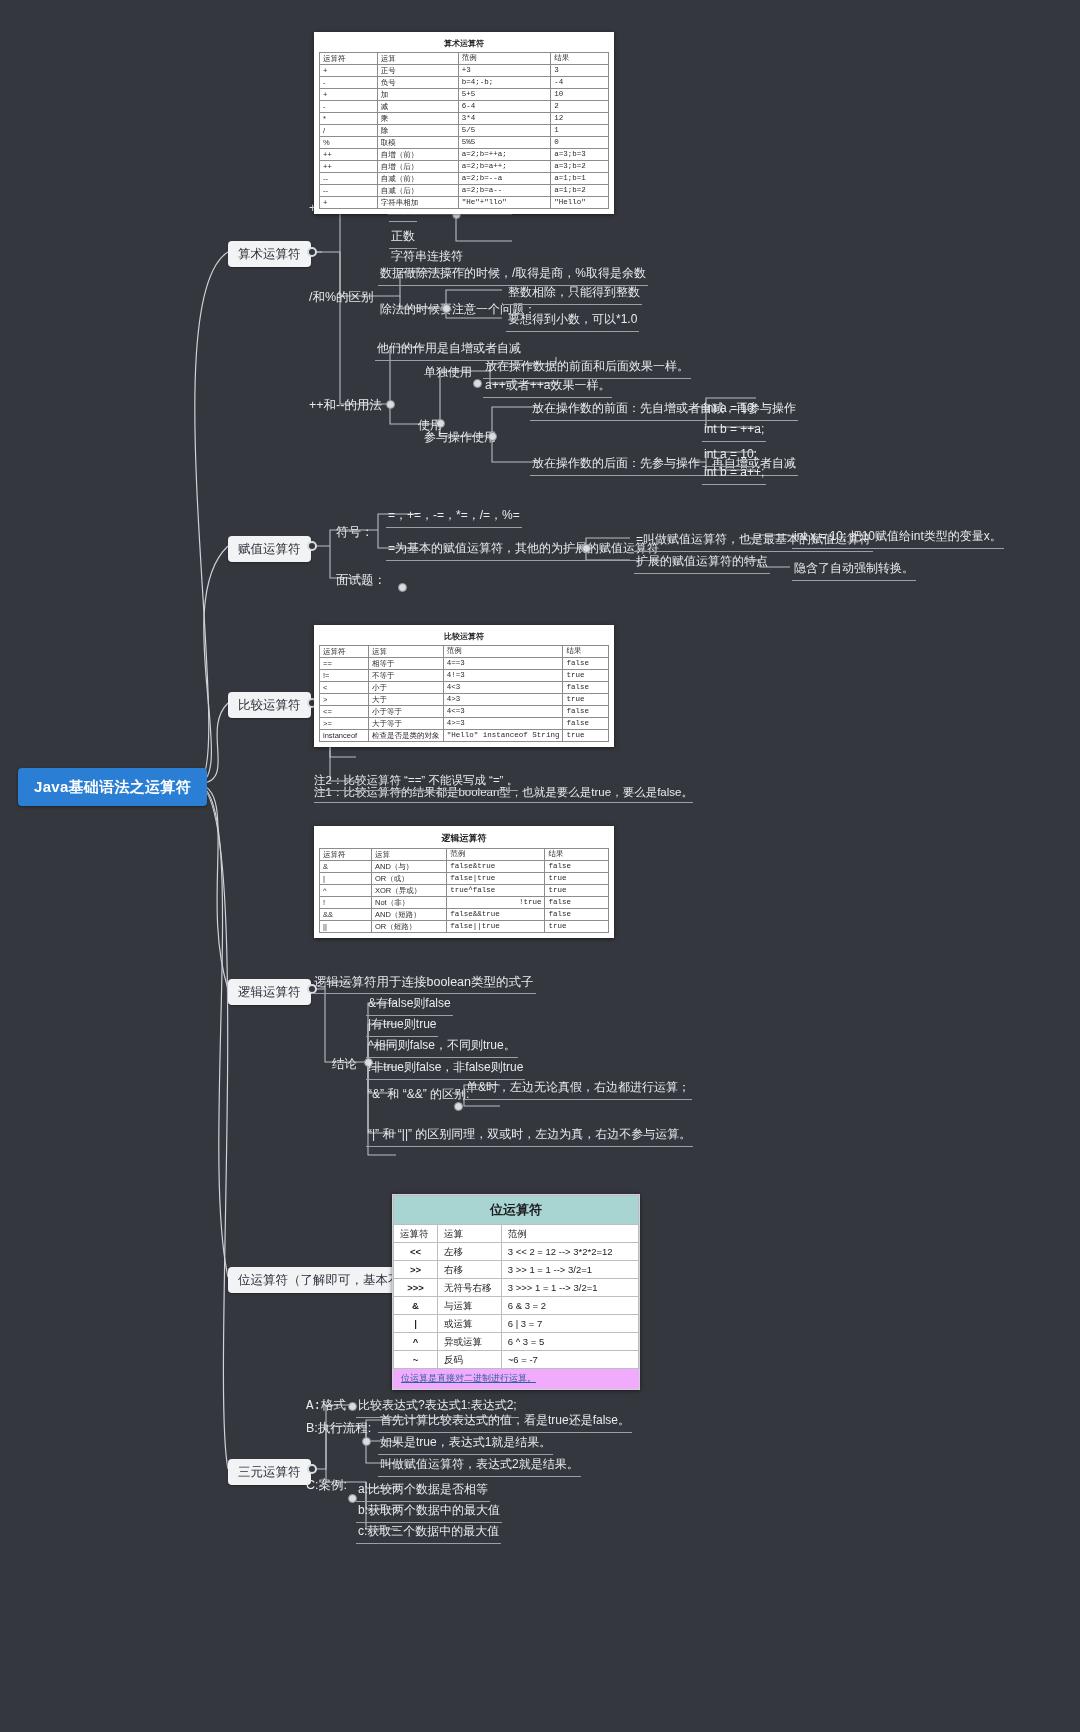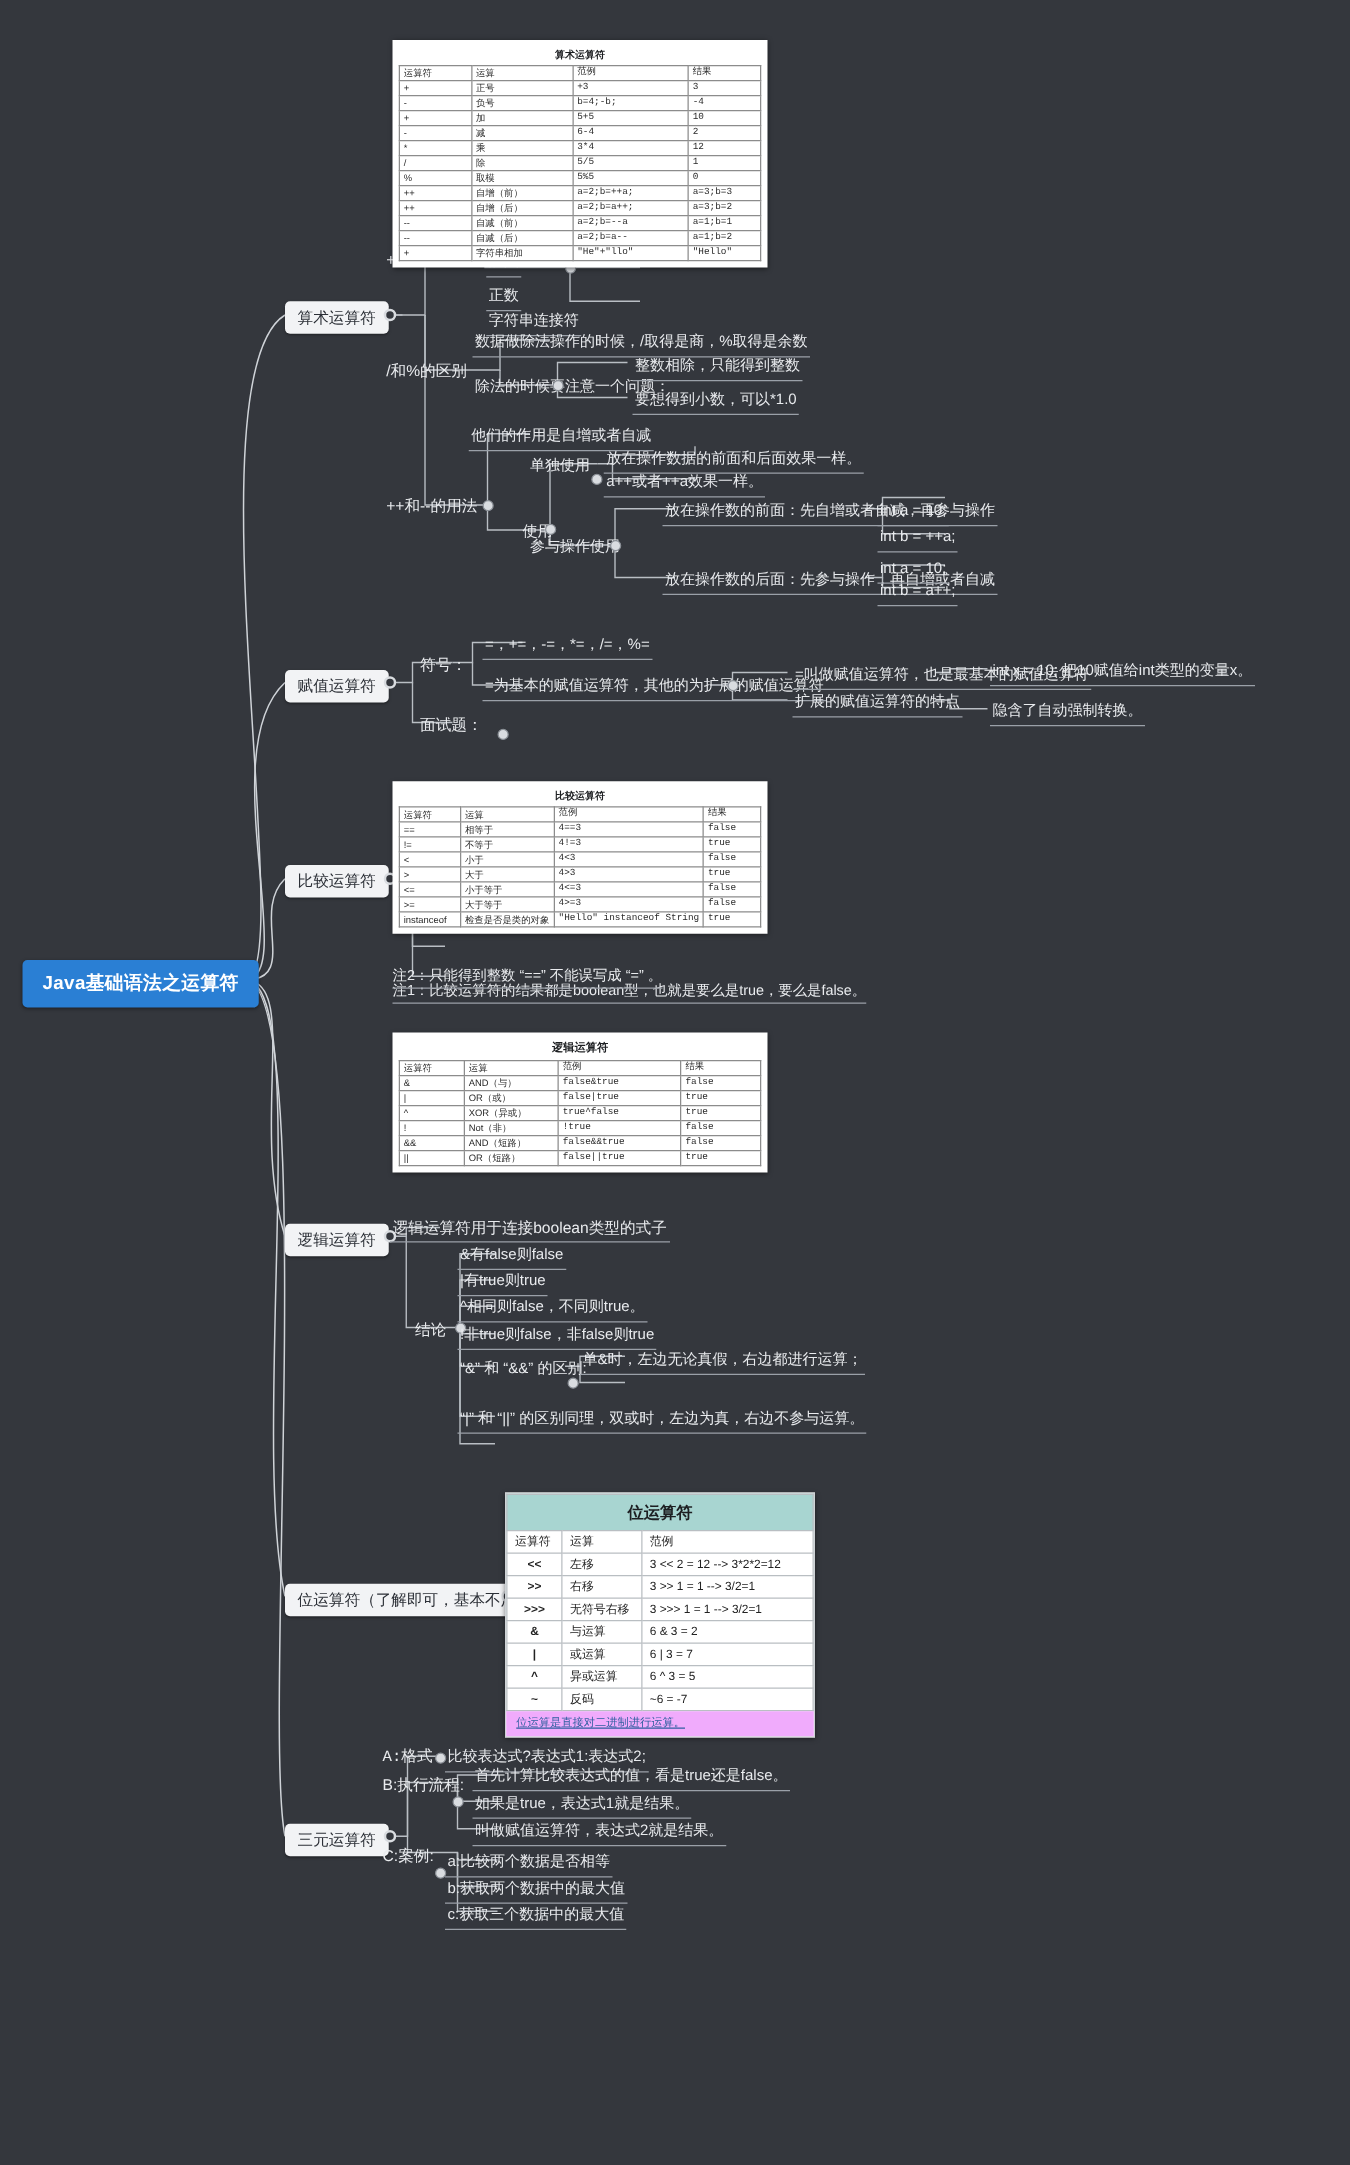--- a/index.html
+++ b/index.html
@@ -256,21 +256,21 @@
 <div class="node lvl4 underl" style="left:634px; top:552px;">扩展的赋值运算符的特点</div>
 <div class="node lvl4 underl" style="left:792px; top:527px;">int x = 10; 把10赋值给int类型的变量x。</div>
 <div class="node lvl4 underl" style="left:792px; top:559px;">隐含了自动强制转换。</div>
 <div class="dot" style="left:582px; top:544px;"></div>
 <div class="node lvl2" style="left:334px; top:570px;">面试题：</div>
 <div class="dot" style="left:398px; top:583px;"></div>
 
 <div class="node lvl1" style="left:228px; top:692px;">比较运算符</div>
 <div class="dot hollow" style="left:307px; top:698px;"></div>
 <div class="note underl" style="left:314px; top:749px;margin-top:36px;">注1：比较运算符的结果都是boolean型，也就是要么是true，要么是false。</div>
-<div class="note underl" style="left:314px; top:773px;">注2：只能得到整数 “==” 不能误写成 “=” 。</div>
+<div class="note underl" style="left:314px; top:773px;">注2：比较运算符 “==” 不能误写成 “=” 。</div>
 
 <div class="node lvl1" style="left:228px; top:979px;">逻辑运算符</div>
 <div class="dot hollow" style="left:307px; top:984px;"></div>
 <div class="node lvl2 underl" style="left:312px; top:972px;">逻辑运算符用于连接boolean类型的式子</div>
 <div class="node lvl2" style="left:330px; top:1054px;">结论</div>
 <div class="dot" style="left:364px; top:1058px;"></div>
 <div class="node lvl3 underl" style="left:366px; top:994px;">&amp;有false则false</div>
 <div class="node lvl3 underl" style="left:366px; top:1015px;">|有true则true</div>
 <div class="node lvl3 underl" style="left:366px; top:1036px;">^相同则false，不同则true。</div>
 <div class="node lvl3 underl" style="left:366px; top:1058px;">!非true则false，非false则true</div>
@@ -464,40 +464,40 @@
           </tr>
           <tr>
             <td style="width: 18%;">^</td>
             <td style="width: 26%;">XOR（异或）</td>
             <td class="mono" style="width: 34%;">true^false</td>
             <td class="mono" style="width: 22%;">true</td>
           </tr>
           <tr>
             <td style="width: 18%;">!</td>
             <td style="width: 26%;">Not（非）</td>
-            <td class="mono" style="width: 34%;">!true</td>
+            <td class="mono" style="width: 34%; text-align: right;">!true</td>
             <td class="mono" style="width: 22%;">false</td>
           </tr>
           <tr>
             <td style="width: 18%;">&amp;&amp;</td>
             <td style="width: 26%;">AND（短路）</td>
             <td class="mono" style="width: 34%;">false&amp;&amp;true</td>
             <td class="mono" style="width: 22%;">false</td>
           </tr>
           <tr>
             <td style="width: 18%;">||</td>
             <td style="width: 26%;">OR（短路）</td>
             <td class="mono" style="width: 34%;">false||true</td>
             <td class="mono" style="width: 22%;">true</td>
           </tr>
         </tbody>
   </table>
 </div>
 
-<div class="bit-wrap" style="left:404px; top:1194px; width:248px;">
+<div class="bit-wrap" style="left:392px; top:1194px; width:248px;">
   <div class="bit-head">位运算符</div>
   <table class="bit">
     <tbody id="tbl-bit">
           <tr>
             <td class="" style="width: 18%; font-weight: normal;">运算符</td>
             <td class="" style="width: 26%; font-weight: normal;">运算</td>
             <td class="" style="font-weight: normal;">范例</td>
           </tr>
           <tr>
             <td class="c" style="width: 18%;">&lt;&lt;</td>

